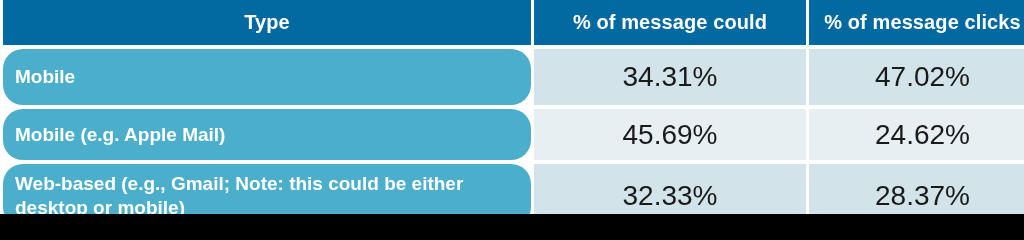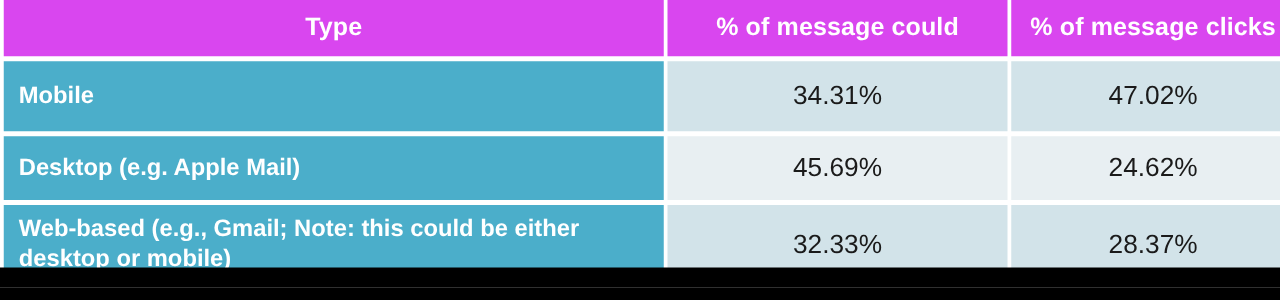--- a/index.html
+++ b/index.html
@@ -48,46 +48,47 @@
     width: 1024px;
     margin: -4px 0 0 -3px;
     table-layout: fixed;
   }
 
   col.col-type   { width: 528px; }
   col.col-opens  { width: 272px; }
   col.col-clicks { width: 227px; }
 
   thead th {
-    background: #d946ef;
+    background: #0369a1;
     color: #ffffff;
     font-weight: bold;
     font-size: 20px;
     text-align: center;
     height: 45px;
     padding: 0 6px;
     vertical-align: middle;
     border: 0;
     letter-spacing: 0.1px;
   }
 
   td.type-cell {
     background: #4BAECA;
     color: #ffffff;
     font-weight: bold;
     font-size: 19px;
     text-align: left;
     padding: 3px 10px 3px 12px;
     vertical-align: middle;
     line-height: 1.22;
+    border-radius: 20px;
   }
 
   td.value-cell {
     color: #1a1a1a;
-    font-size: 21px;
+    font-size: 28px;
     font-weight: normal;
     text-align: center;
     vertical-align: middle;
     padding: 0 6px;
   }
 
   tr.row-band-dark td.value-cell { background: #D2E3E9; }
   tr.row-band-light td.value-cell { background: #E8EFF2; text-align: center; }
 
   tr.row-1 td { height: 50px; }
@@ -115,21 +116,21 @@
       </thead>
       <tbody>
 
         <tr class="row-1 row-band-dark">
           <td class="type-cell">Mobile</td>
           <td class="value-cell">34.31%</td>
           <td class="value-cell">47.02%</td>
         </tr>
 
         <tr class="row-2 row-band-light">
-          <td class="type-cell">Desktop (e.g. Apple Mail)</td>
+          <td class="type-cell">Mobile (e.g. Apple Mail)</td>
           <td class="value-cell">45.69%</td>
           <td class="value-cell">24.62%</td>
         </tr>
 
         <tr class="row-3 row-band-dark">
           <td class="type-cell">Web-based (e.g., Gmail; Note: this could be either desktop or mobile)</td>
           <td class="value-cell">32.33%</td>
           <td class="value-cell">28.37%</td>
         </tr>
 

